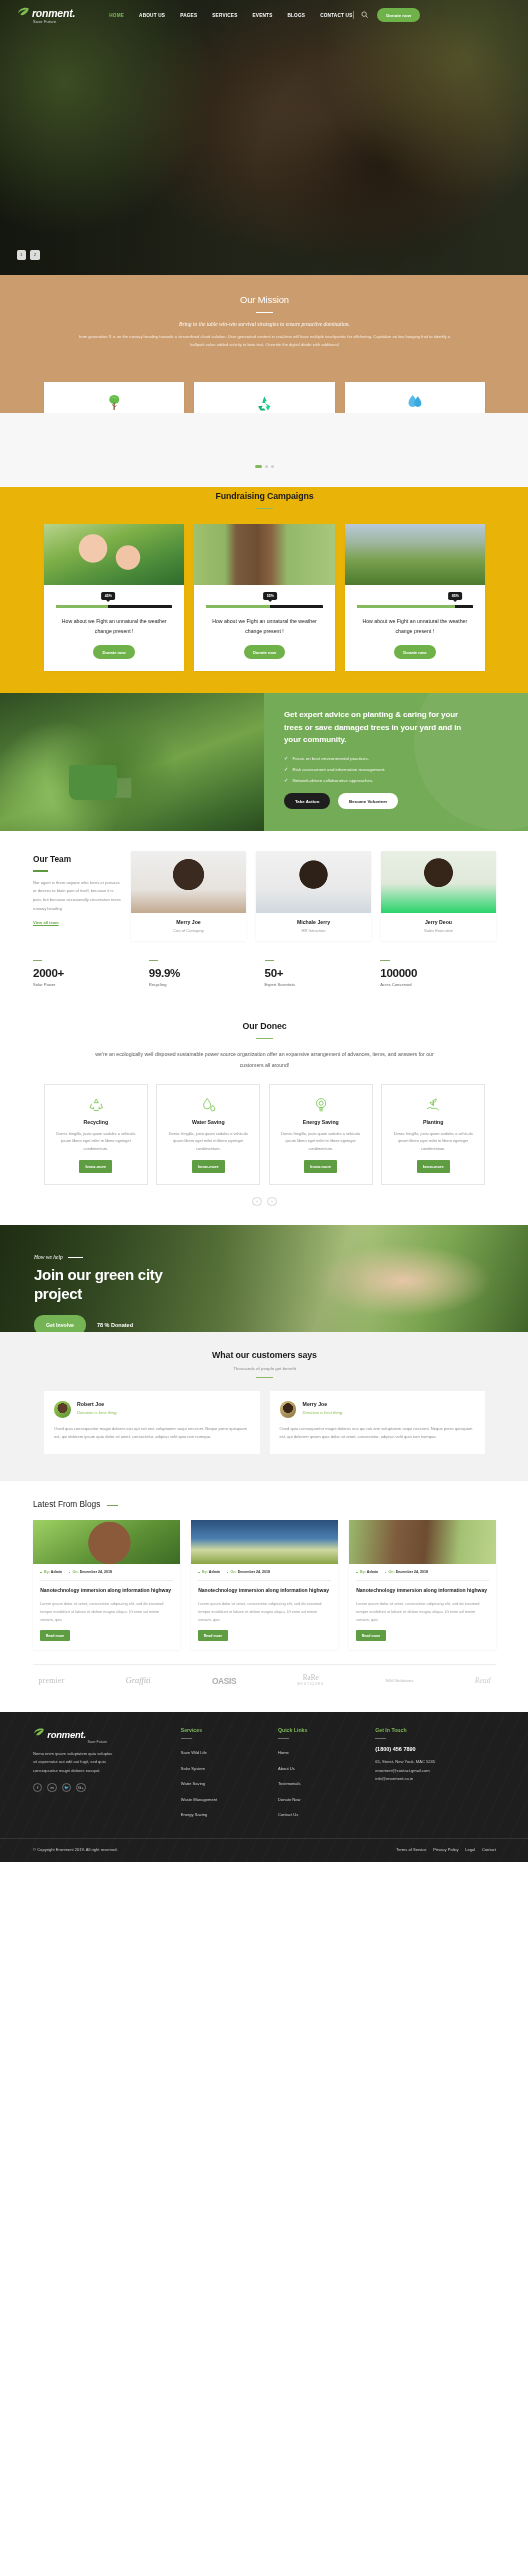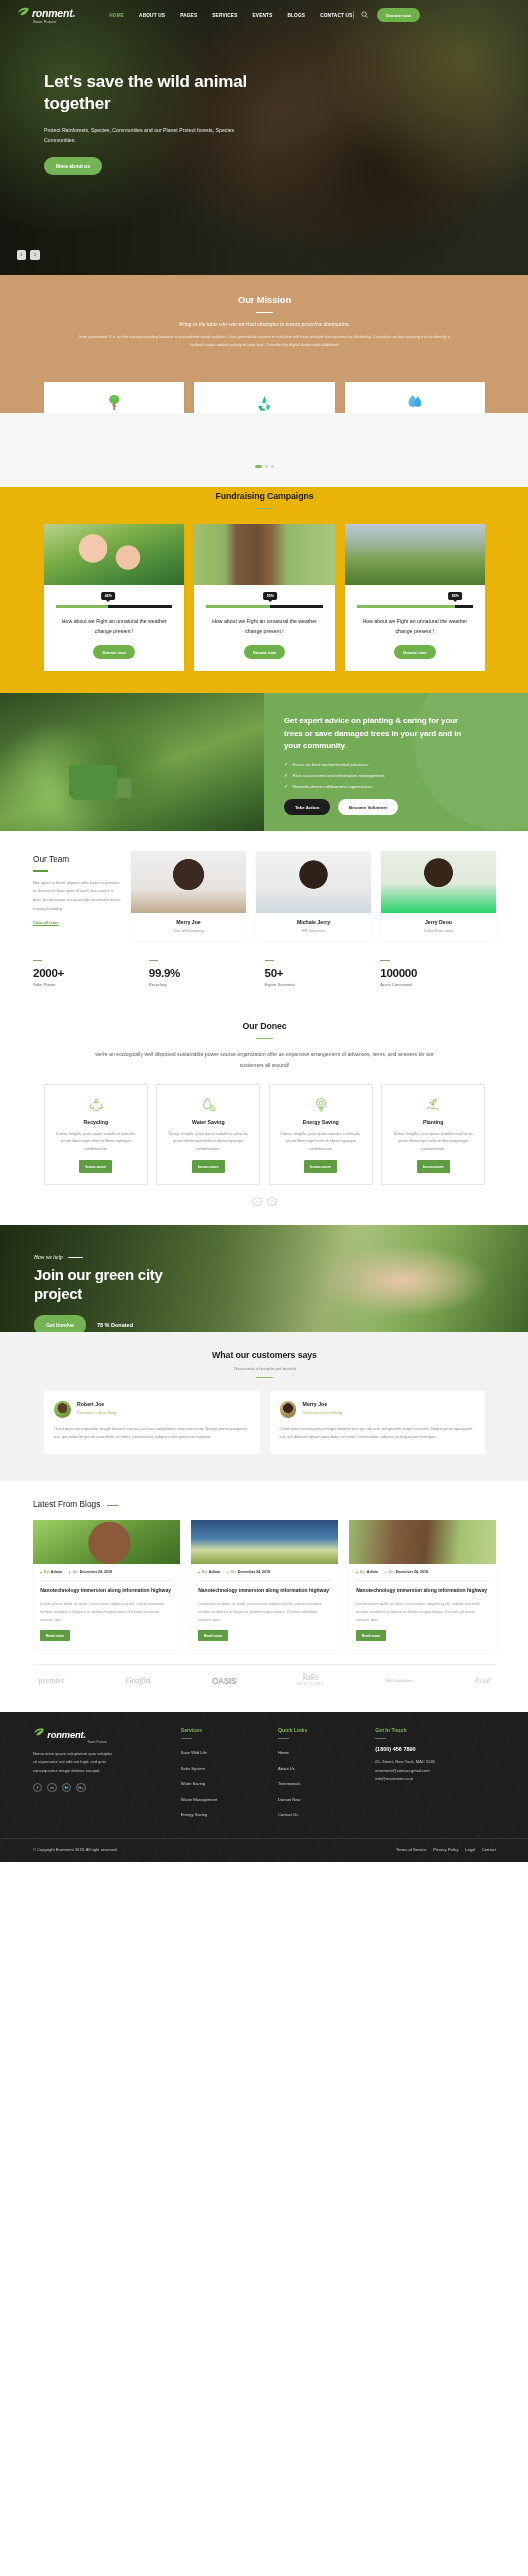--- a/index.html
+++ b/index.html
@@ -78,21 +78,21 @@
     width:9.4px; height:9.4px; border-radius:1.7px; background:rgba(255,255,255,0.85);
     display:flex; align-items:center; justify-content:center;
     font-size:4.4px; color:#444; cursor:pointer;
   }
 
   
   .mission {
     background:#cb9c6e; padding: 19px 0 0; text-align:center; position:relative;
     height: 138px;
   }
-  .mission h2 { color:#fff; font-size:9.4px; font-weight:bold; letter-spacing:-0.1px;}
+  .mission h2 { color:#fff; font-size:9.4px; font-weight:normal; letter-spacing:-0.1px;}
   .rule { width:16.5px; height:1.1px; background:#fff; margin:6.6px auto 8.8px; }
   .rule.green { background:#8cb96a; }
   .mission-sub {
     color:#fff; font-style:italic; font-family:"Liberation Serif", serif;
     font-size:5.5px; margin-bottom:5.5px;
   }
   .mission-body {
     color:#f6ece2; font-size:4.1px; line-height:1.9; width:386px; margin:0 auto;
   }
   .mission-cards {
@@ -155,21 +155,21 @@
       radial-gradient(circle at 22% 70%, #8dbf5f 0%, rgba(0,0,0,0) 30%),
       linear-gradient(160deg, #2f4d22 0%, #4c7534 28%, #74a349 55%, #3d6a2c 85%, #2a4a1f 100%);
     position:relative;
   }
   .expert-img::after {
     content:""; position:absolute; left:26%; top:52%; width:48px; height:35px;
     background:#4f8f3d; border-radius:3.3px 3.3px 7.7px 7.7px;
     box-shadow: 22px 5.5px 0 -7.7px rgba(255,255,255,0.12);
   }
   .expert-txt {
-    flex:1; background:#74ab56; padding:22px 25px 0 20px; position:relative; overflow:hidden;
+    flex:1; background:#74ab56; padding:16px 25px 0 20px; position:relative; overflow:hidden;
   }
   .expert-txt::before {
     content:""; position:absolute; right:-61px; top:-39px; width:176px; height:176px;
     border-radius:50%; background:rgba(255,255,255,0.06);
   }
   .expert-txt h2 {
     color:#fff; font-size:8px; line-height:1.55; font-weight:bold; position:relative;
     letter-spacing:-0.1px; max-width:182px;
   }
   .expert-list { list-style:none; margin-top:8.8px; position:relative; }
@@ -184,21 +184,21 @@
   }
   .btn-white {
     background:#fff; color:#1e1e1e; border:none; border-radius:8.3px;
     font-size:4.4px; font-weight:bold; padding:5.5px 11px; cursor:pointer;
   }
 
   
   .team { padding:20px 0 0; }
   .team-row { display:flex; gap:10px; width:463px; margin:0 auto; }
   .team-left { width:88px; padding-top:3.3px; }
-  .team-left h2 { font-size:8.3px; font-weight:normal; color:#1c1c1c; }
+  .team-left h2 { font-size:8.3px; font-weight:bold; color:#1c1c1c; }
   .team-left .rule2 { width:15.4px; height:1.1px; background:#5c9a3b; margin:6px 0 7.2px; }
   .team-left p { font-size:4.1px; color:#8d8d8d; line-height:2.1; }
   .team-link {
     display:inline-block; margin-top:6.6px; color:#6aa845; font-size:4.1px;
     font-weight:bold; text-decoration:underline; cursor:pointer;
   }
   .member { flex:1; background:#fff; box-shadow:0 0.6px 2.2px rgba(0,0,0,0.07); text-align:center; padding-bottom:7.7px;}
   .member-img { height:62px; background-size:cover; background-position:center top;}
   .mi1 { background: radial-gradient(circle at 50% 38%, #3a2a20 0%, #3a2a20 22%, rgba(0,0,0,0) 23%), linear-gradient(180deg,#efefef 0%, #e6e2dd 62%, #c3a98f 100%); }
   .mi2 { background: radial-gradient(circle at 50% 38%, #2e2118 0%, #2e2118 20%, rgba(0,0,0,0) 21%), linear-gradient(180deg,#f1f1f1 0%, #e9e9e9 60%, #cfd8de 100%); }
@@ -378,25 +378,20 @@
       <span class="nav-divider"></span>
       <span class="search-icon" style="margin-left:7.7px">
         <svg width="7.2" height="7.2" viewBox="0 0 16 16" fill="none" stroke="#fff" stroke-width="1.4">
             <circle cx="7" cy="7" r="5"></circle>
             <path d="M11 11l4 4"></path>
           </svg>
       </span>
       <button class="btn-donate-top">Donate now</button>
     </div>
 
-    <div class="hero-body">
-      <h1 class="hero-h1">Let's save the wild animal together</h1>
-      <p class="hero-p">Protect Rainforests, Species, Communities and our Planet Protect forests, Species Communities.</p>
-      <button class="btn-hero">More about us</button>
-    </div>
   </div>
   <div class="hero-dots">
     <span>1</span>
     <span>2</span>
   </div>
 </section>
 
 <section class="mission">
   <h2>Our Mission</h2>
   <div class="rule"></div>

